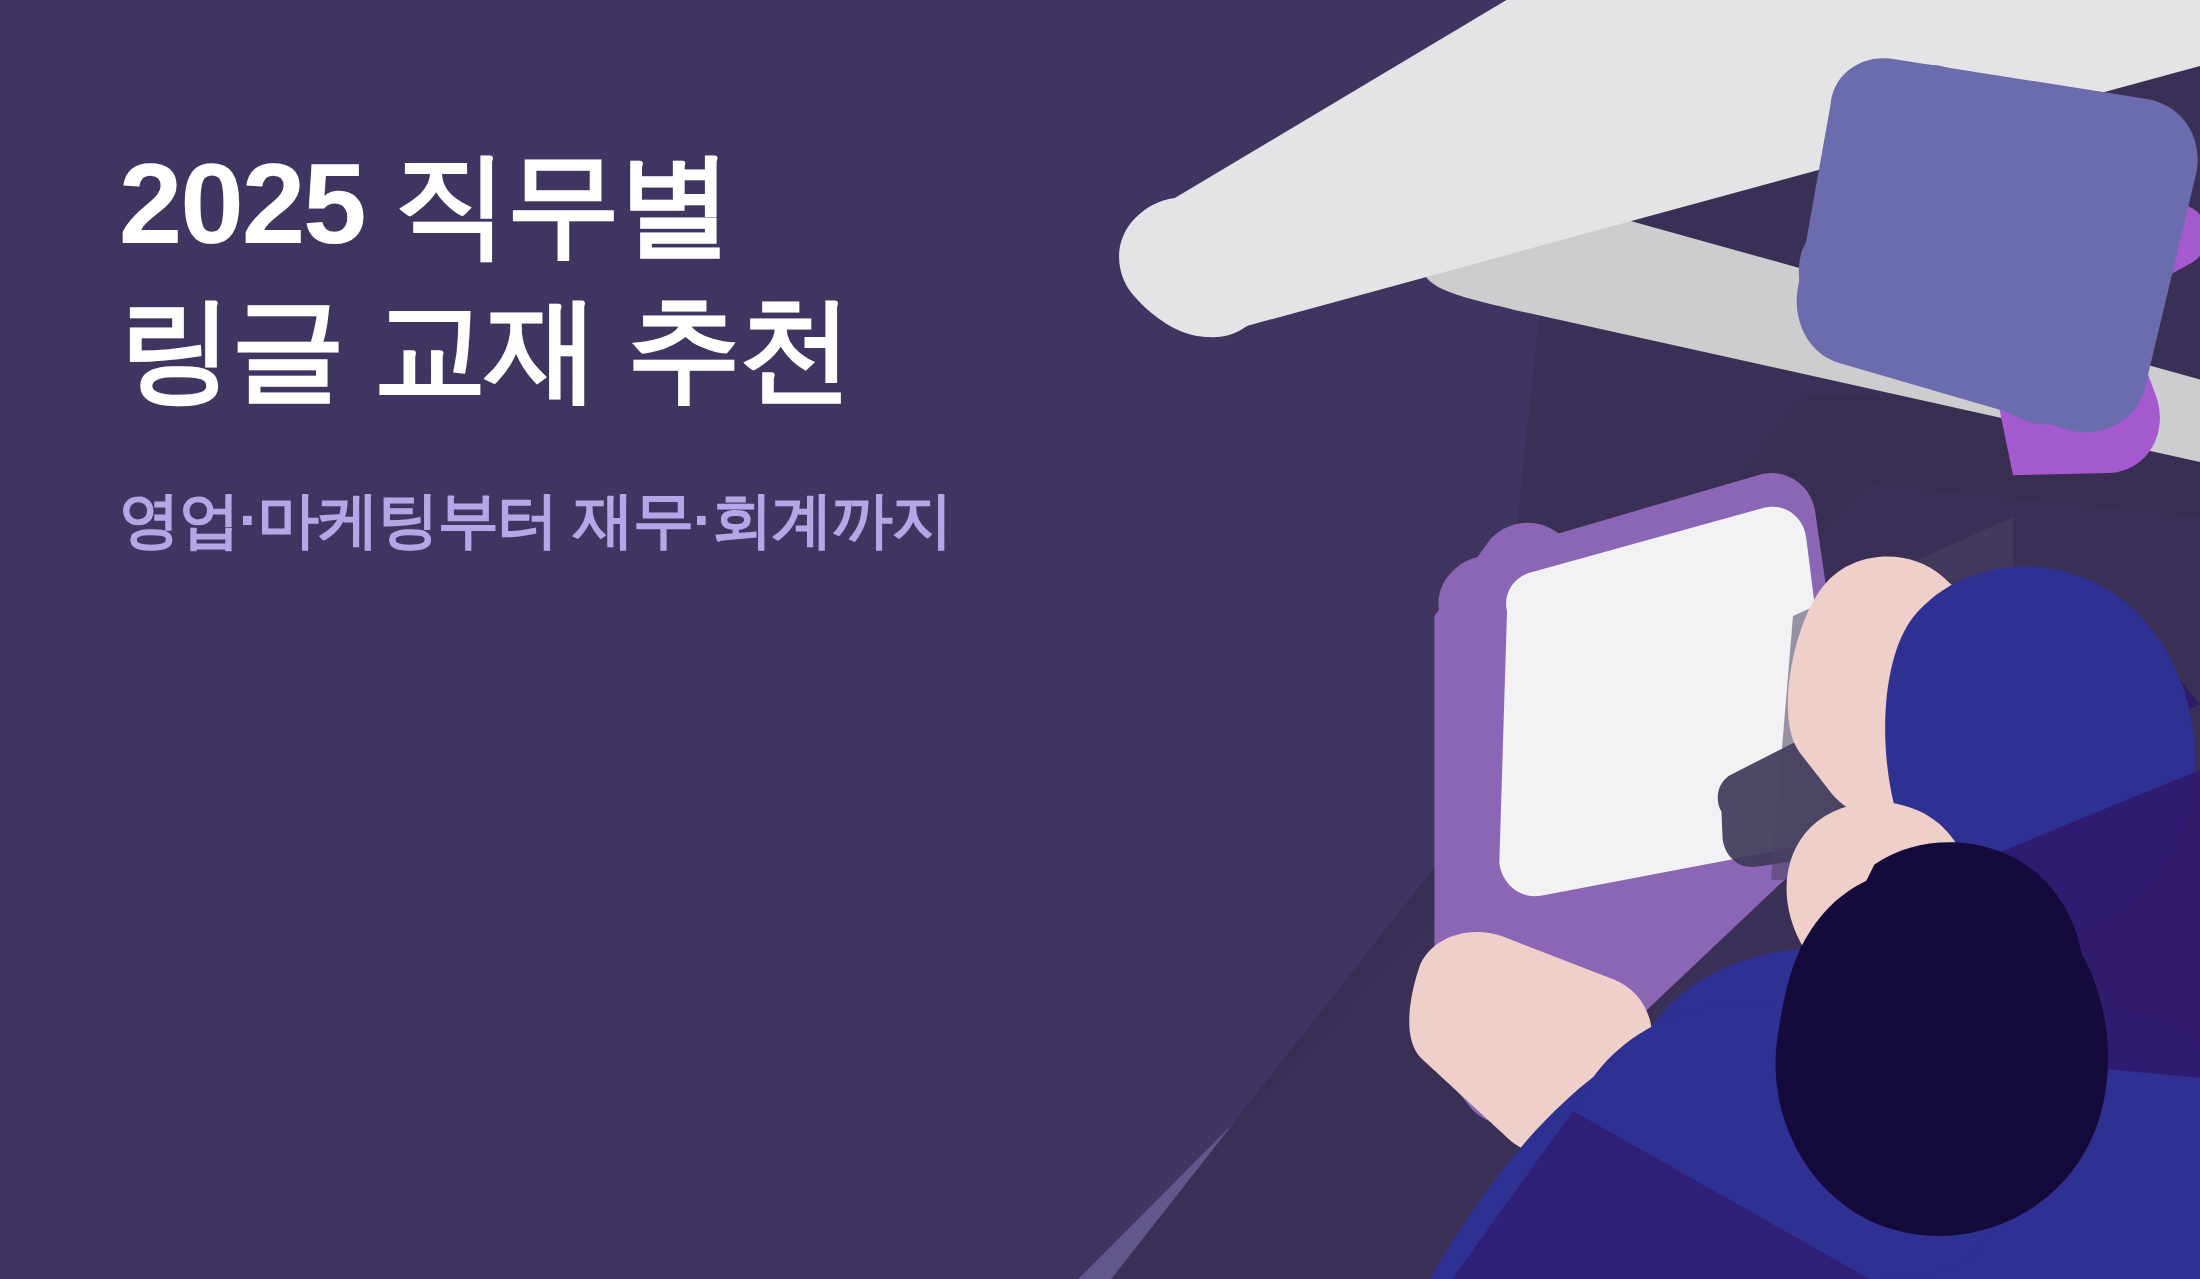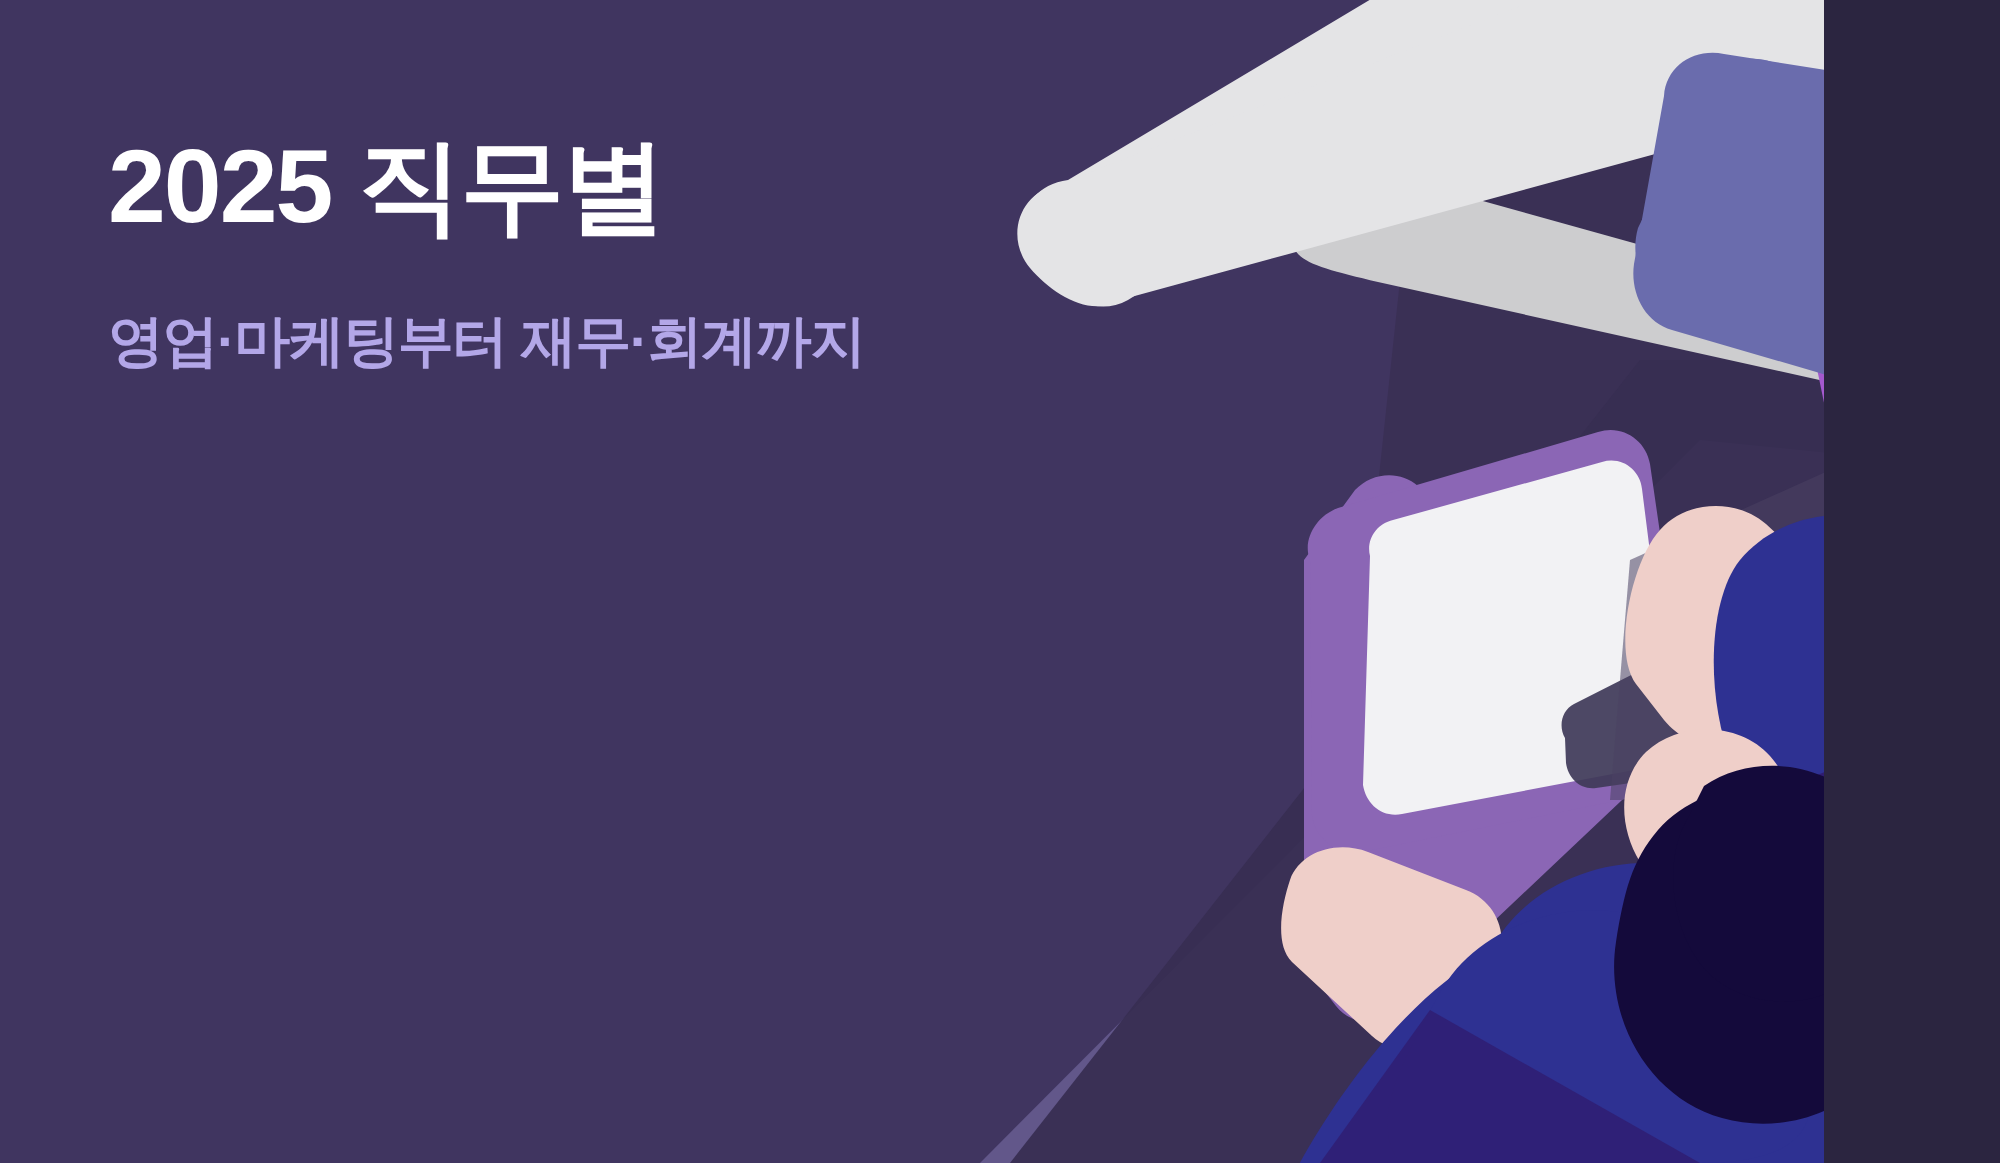--- a/index.html
+++ b/index.html
@@ -2,21 +2,21 @@
 <html><head>
 <meta charset="utf-8">
 <style>
   html, body {
     margin: 0;
     padding: 0;
     background: #2b2540;
   }
   #banner {
     position: relative;
-    width: 1824px;
+    width: 2000px;
     height: 1163px;
     overflow: hidden;
     background: #0f172a;
     font-family: "Liberation Sans", "DejaVu Sans", sans-serif;
   }
 
   
   .art {
     position: absolute;
     inset: 0;
@@ -161,16 +161,17 @@
                C1624,892 1632,860 1658,830 Z" fill="#140a3b"></path>
       <path d="M1704,786 C1748,756 1812,760 1852,794
                C1898,834 1906,904 1878,950
                C1846,1004 1772,1016 1722,984
                C1672,952 1660,862 1688,818 Z" fill="#140a3b"></path>
     </g>
   </svg>
 
   <div id="text-block">
     <div class="title-line">2025 직무별</div>
+    <div class="title-line">링글 교재 추천</div>
     <div id="subtitle">영업·마케팅부터 재무·회계까지</div>
   </div>
 
 </div>
 
 </body></html>

